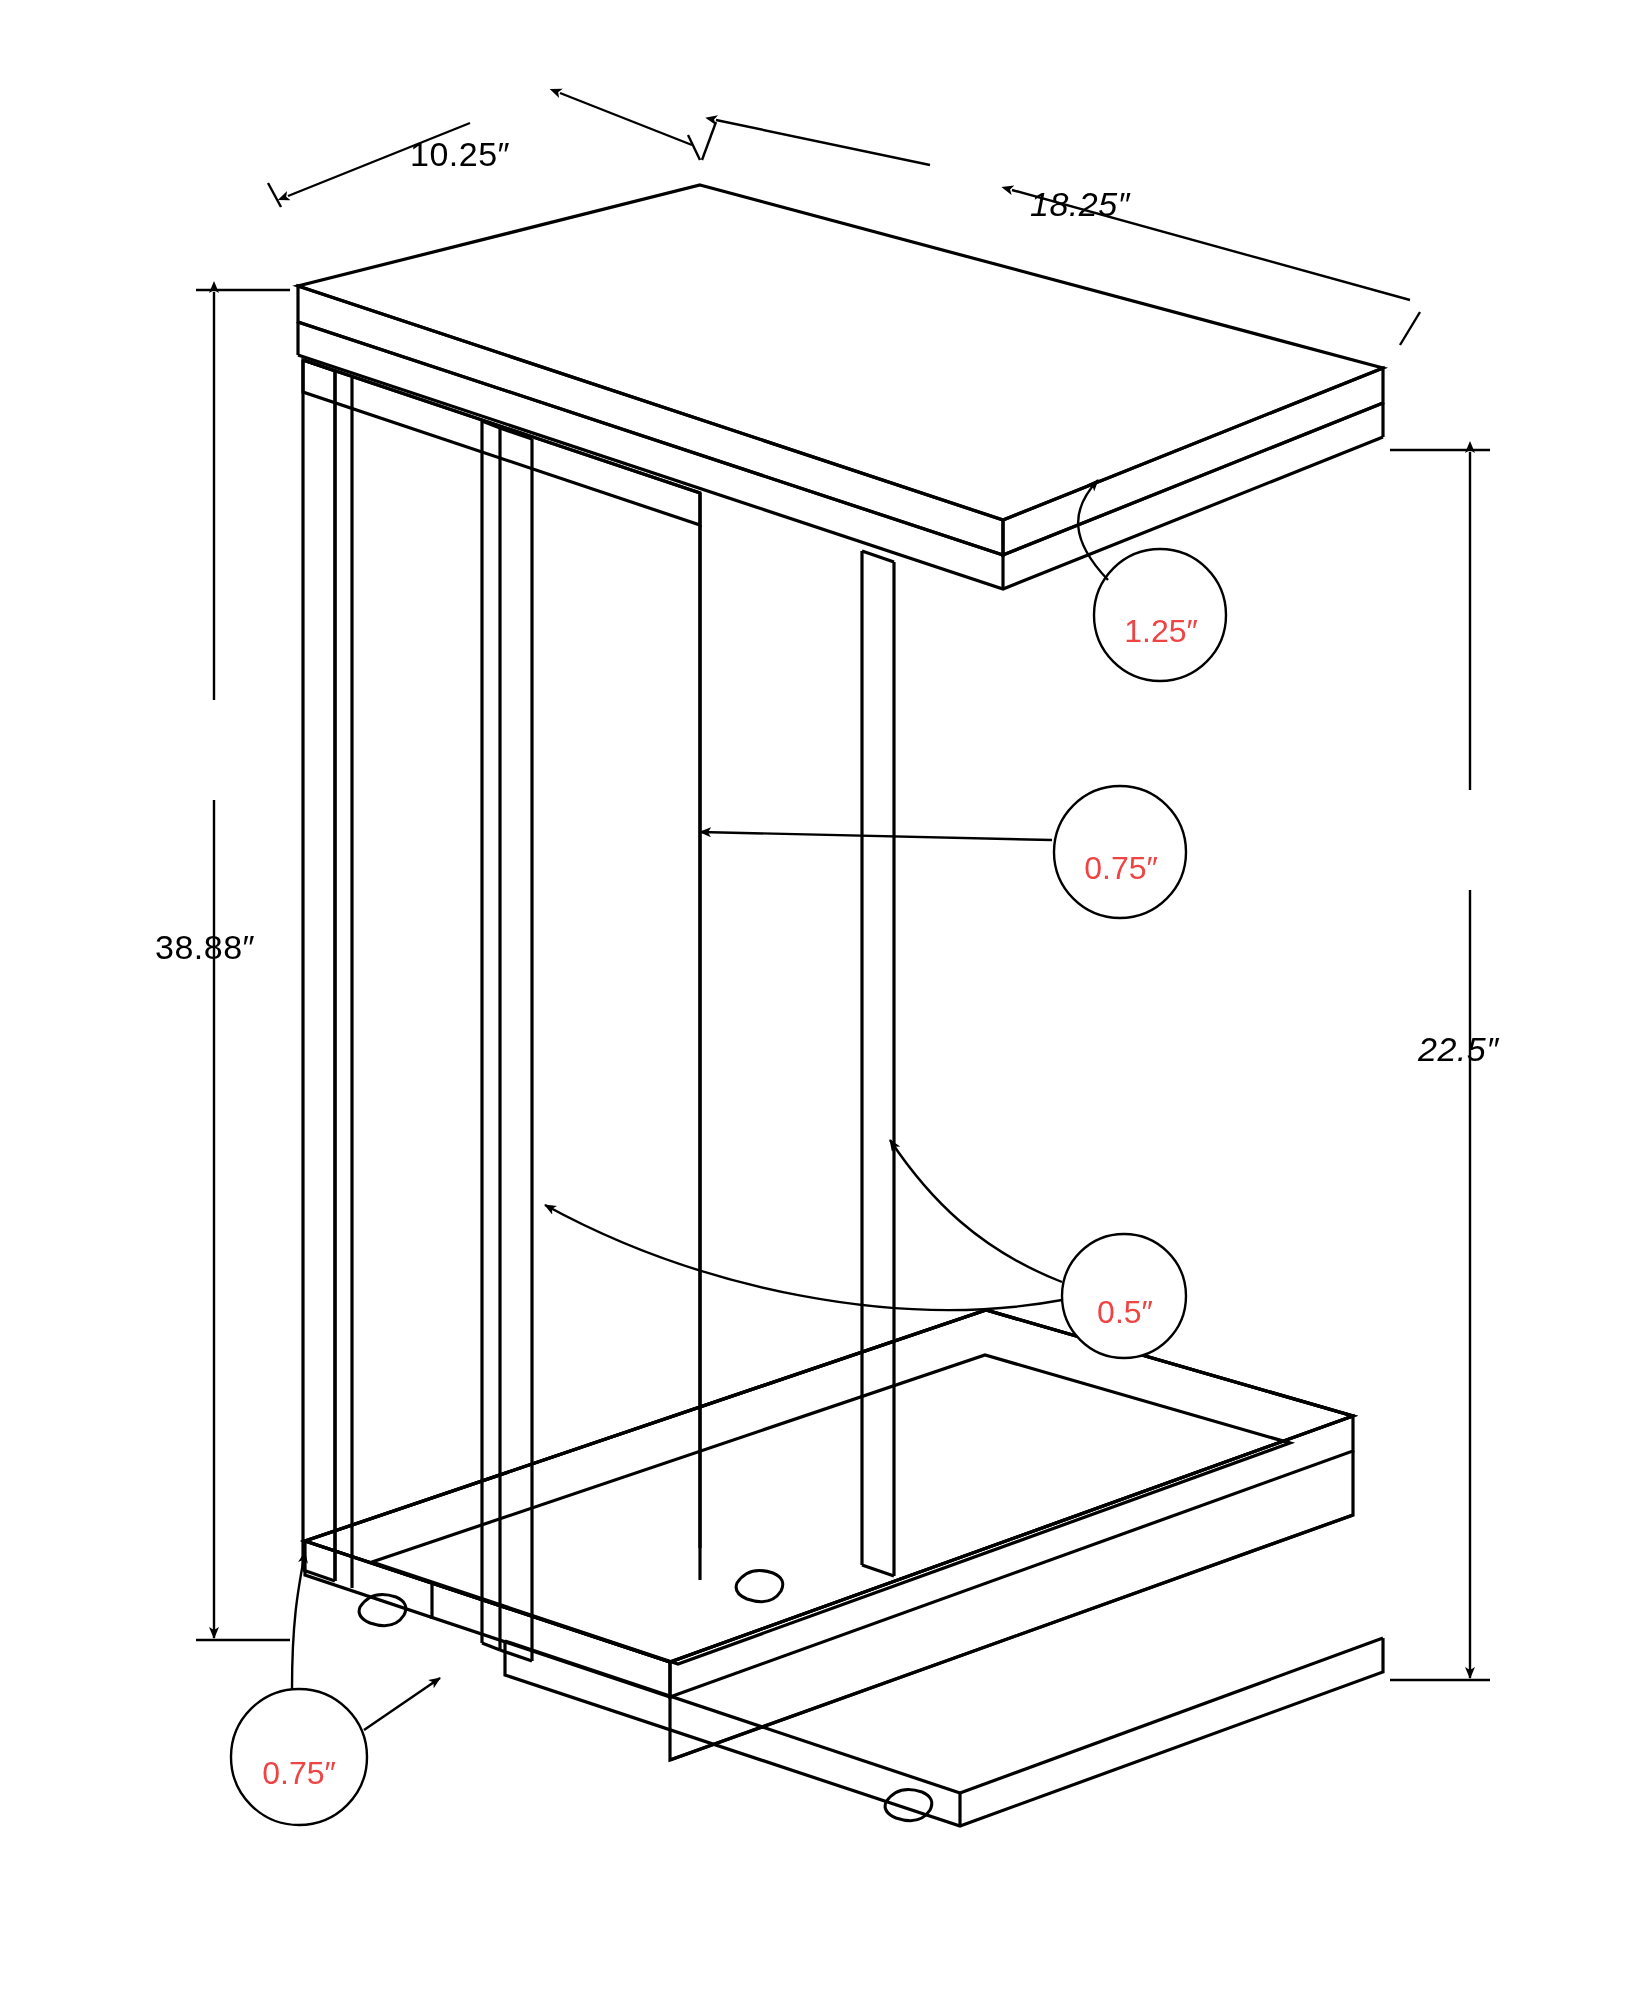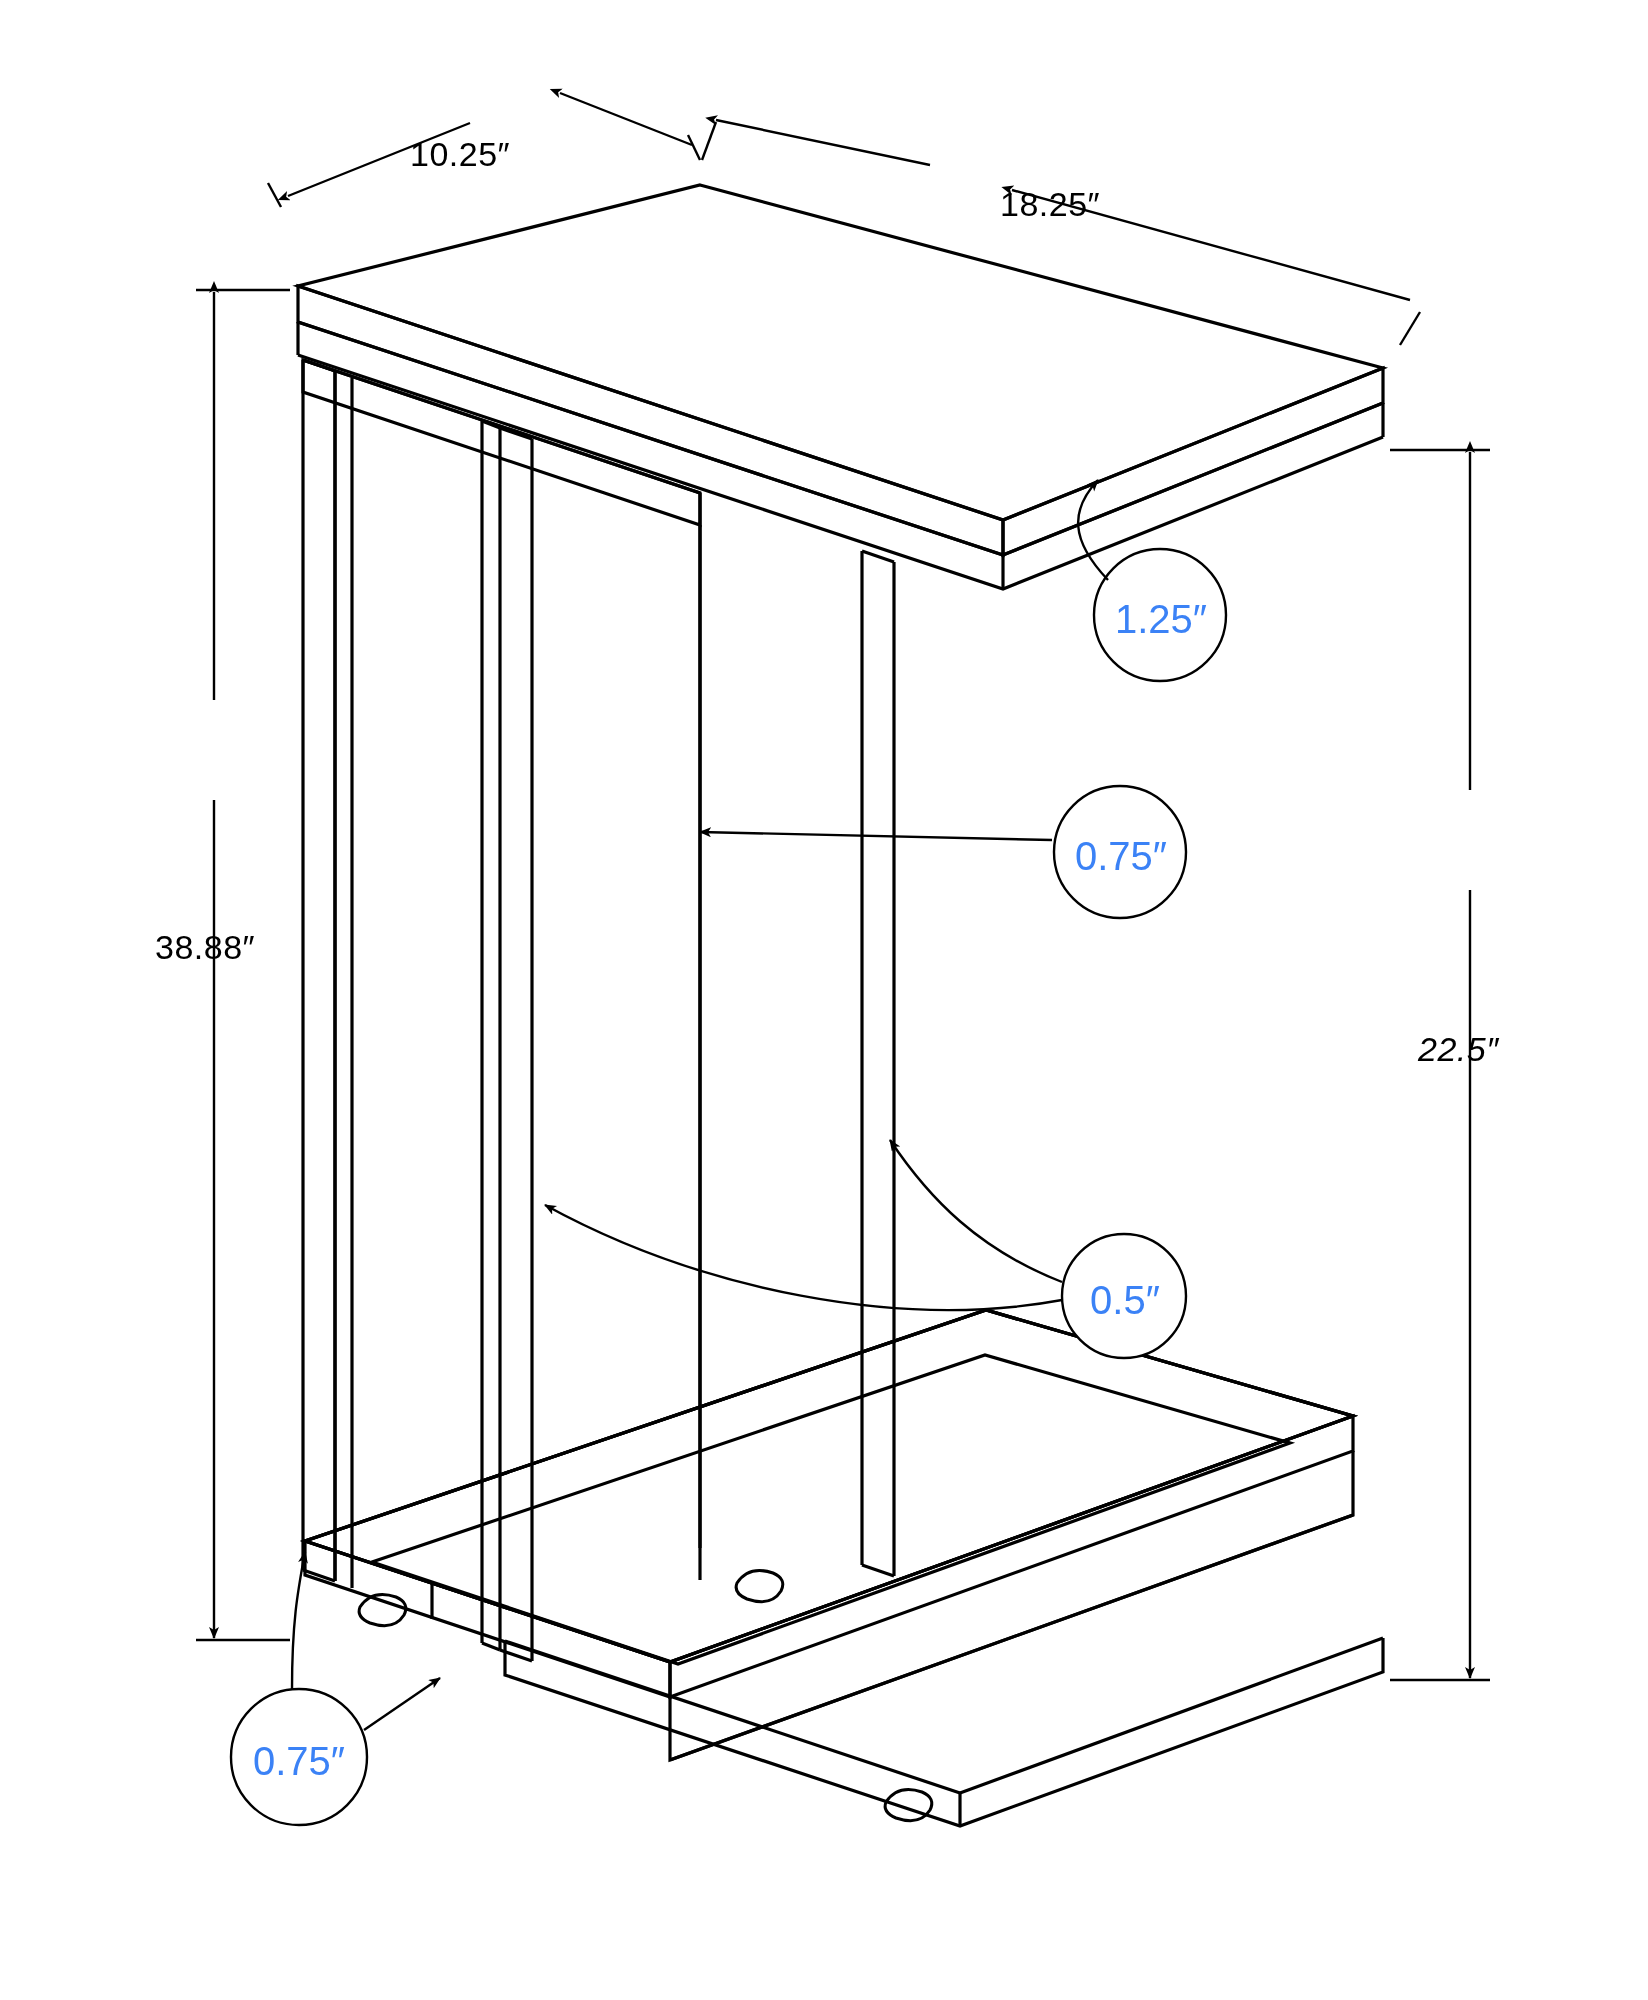--- a/index.html
+++ b/index.html
@@ -29,24 +29,25 @@
     position: absolute;
     font-family: "Liberation Sans", sans-serif;
     font-size: 34px;
     color: #000000;
     white-space: nowrap;
     letter-spacing: 0.5px;
   }
   .callout-label {
     position: absolute;
     font-family: "Liberation Sans", sans-serif;
-    font-size: 40px;
-    color: #3b82f6;
+    font-size: 32px;
+    color: #ef4444;
     white-space: nowrap;
     text-align: center;
+    margin-top: 16px;
   }
 </style>
 </head>
 <body>
 
 <div id="stage">
 
   <svg id="drawing" viewBox="0 0 1648 2000" xmlns="http://www.w3.org/2000/svg">
     <defs>
       <marker id="arrowEnd" markerWidth="14" markerHeight="14" refX="11" refY="5" orient="auto" markerUnits="userSpaceOnUse">
@@ -205,21 +206,21 @@
       <g>
         <circle cx="299" cy="1757" r="68" fill="#ffffff"></circle>
         <path d="M 292,1690 C 292,1620 298,1590 305,1552" marker-end="url(#arrowEnd)"></path>
         <line x1="364" y1="1730" x2="440" y2="1678" marker-end="url(#arrowEnd)"></line>
       </g>
     </g>
   </svg>
 
   <div class="dim-label" style="left:410px; top:135px;">10.25″</div>
 
-  <div class="dim-label" style="left:1000px; top:185px;">18.25″</div>
+  <div class="dim-label" style="left:1030px; top:185px;font-style:italic;">18.25″</div>
 
   <div class="dim-label" style="left:155px; top:928px;">38.88″</div>
 
   <div class="dim-label" style="left:1418px; top:1030px;font-style:italic;">22.5″</div>
 
   <div class="callout-label" style="left:1096px; top:597px; width:130px;">1.25″</div>
 
   <div class="callout-label" style="left:1056px; top:834px; width:130px;">0.75″</div>
 
   <div class="callout-label" style="left:1064px; top:1278px; width:122px;text-align:center;">0.5″</div>

